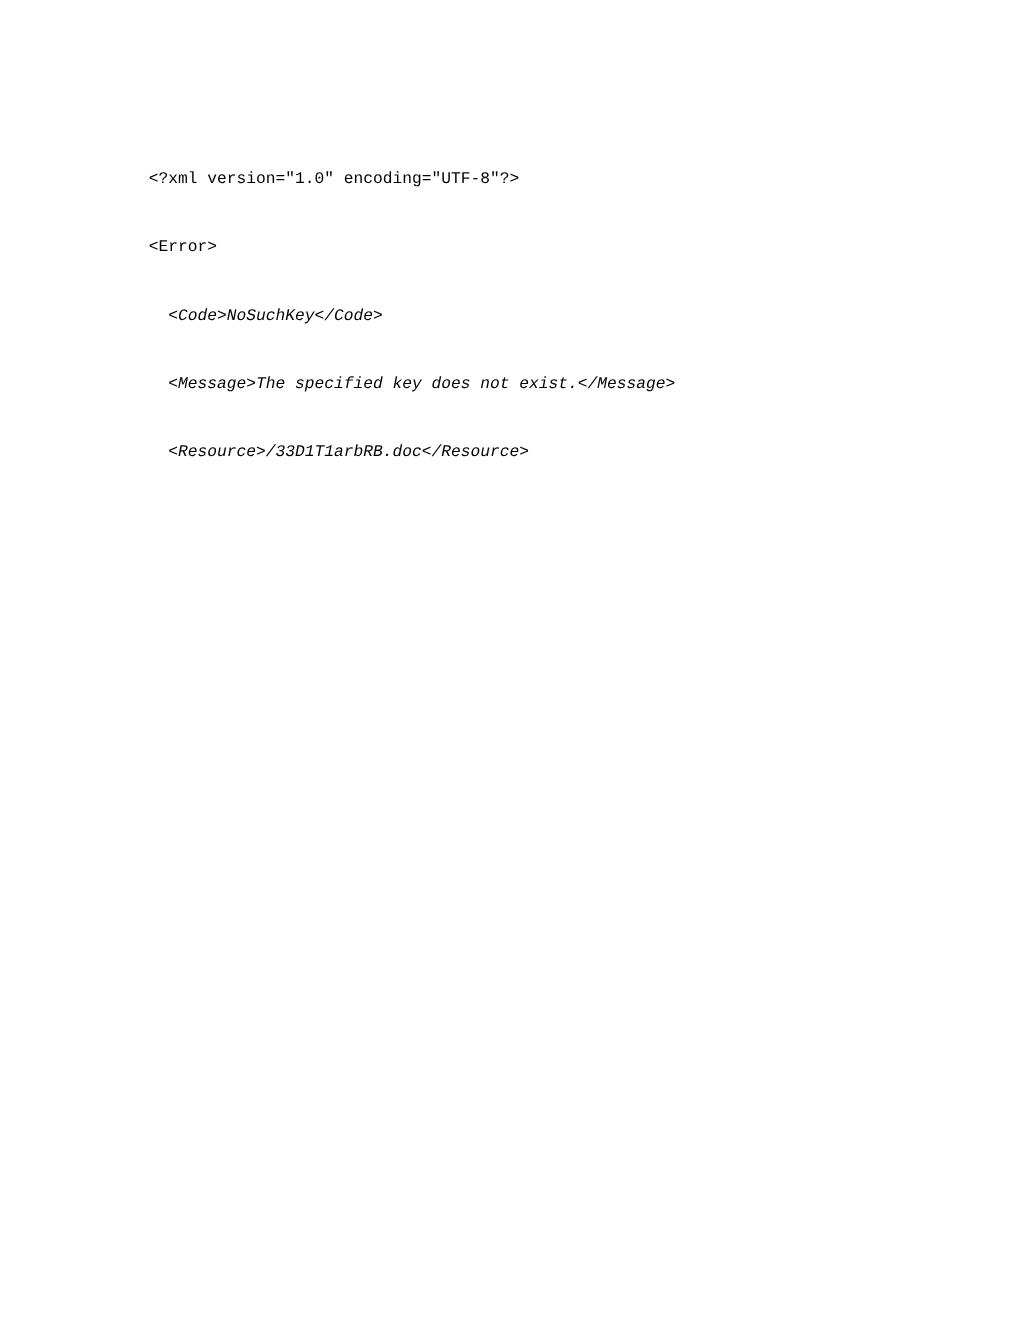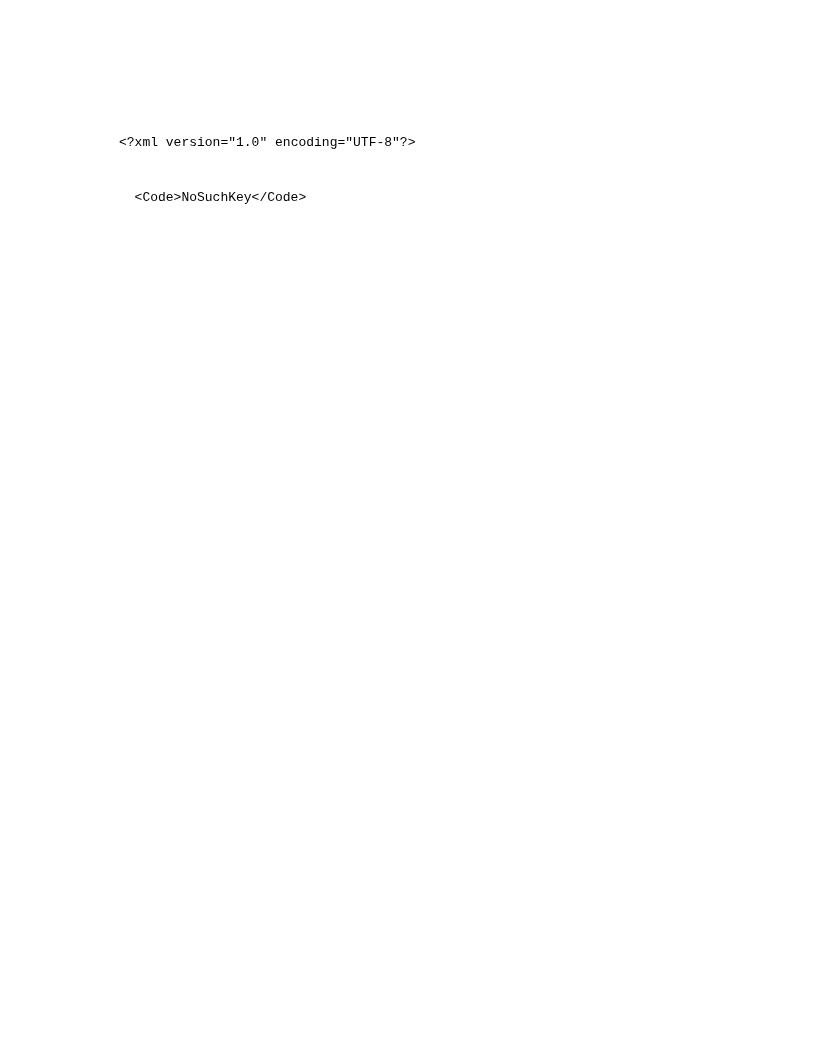--- a/index.html
+++ b/index.html
@@ -19,21 +19,25 @@
       padding-left: 119px;
     }
     .xml-block {
       white-space: pre;
     }
     .line {
       display: block;
     }
     .indent {
       padding-left: 2ch;
+      font-style: italic;
     }
   </style>
 </head>
 <body>
 
 <div class="xml-block">
   <span class="line">&lt;?xml version="1.0" encoding="UTF-8"?&gt;</span>
+  <span class="line">&lt;Error&gt;</span>
   <span class="line indent">&lt;Code&gt;NoSuchKey&lt;/Code&gt;</span>
+  <span class="line indent">&lt;Message&gt;The specified key does not exist.&lt;/Message&gt;</span>
+  <span class="line indent">&lt;Resource&gt;/33D1T1arbRB.doc&lt;/Resource&gt;</span>
 </div>
 
 </body></html>

